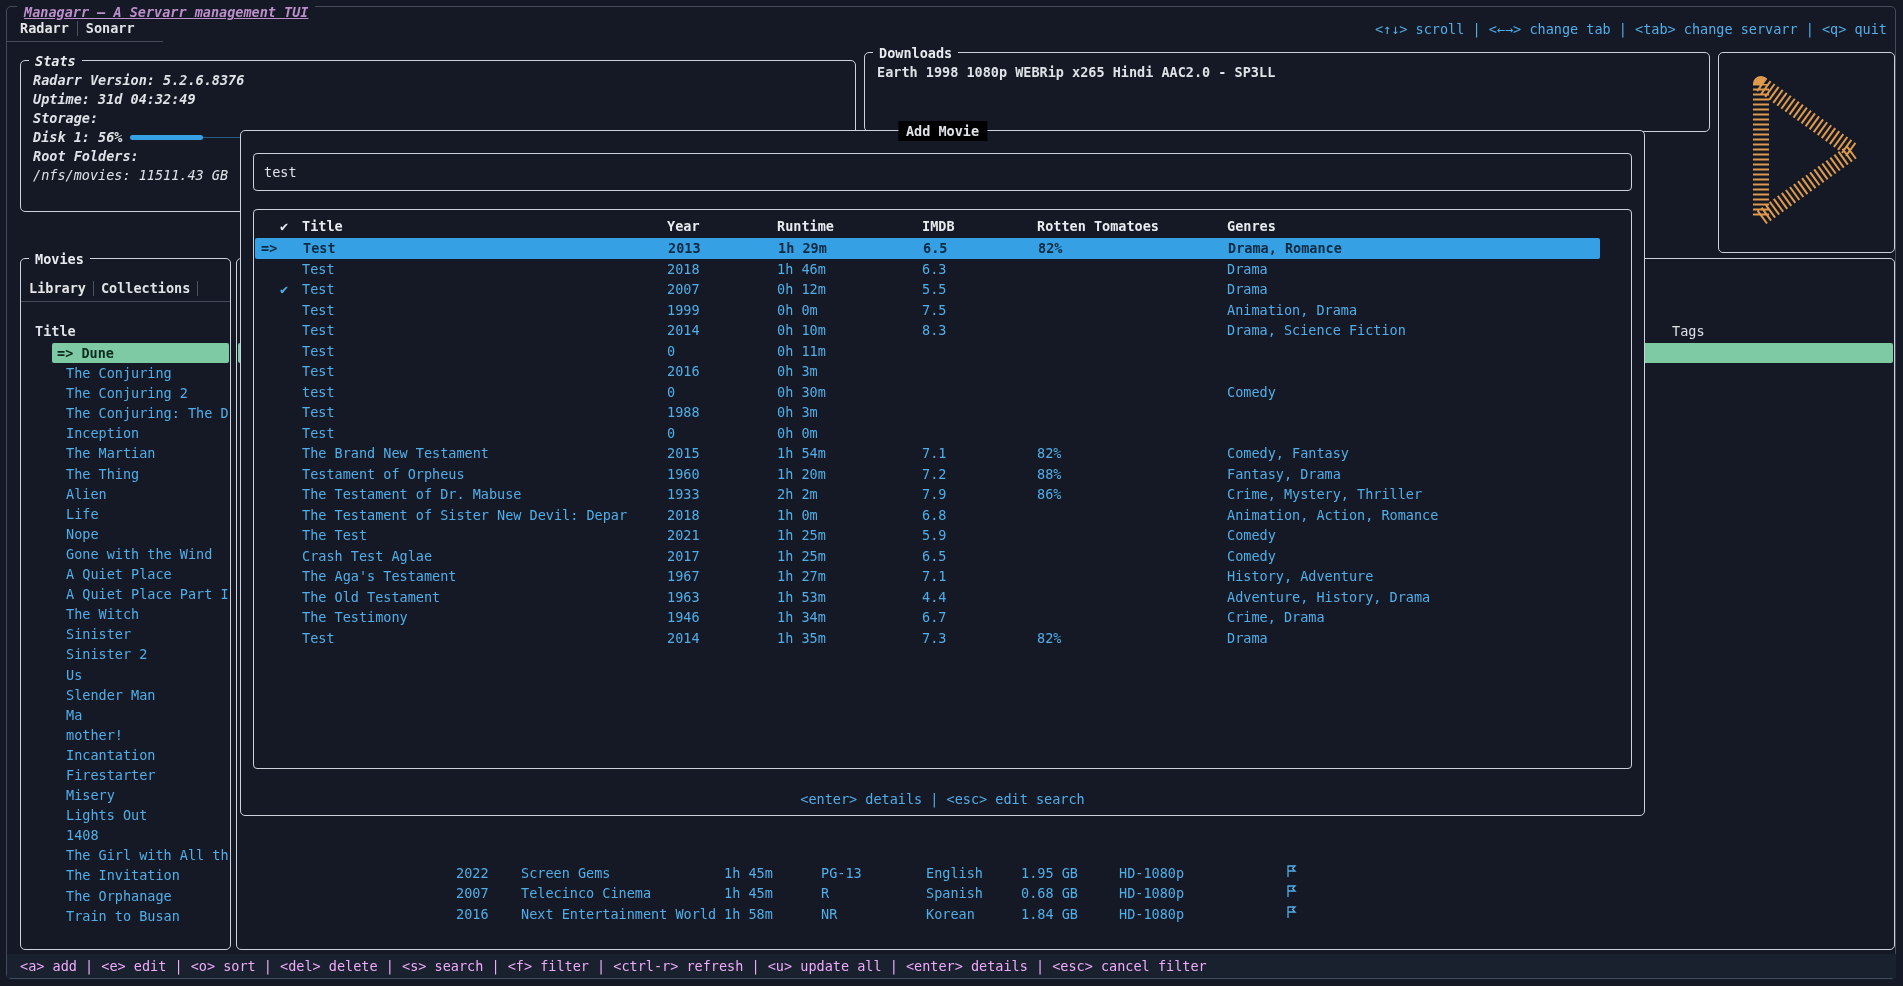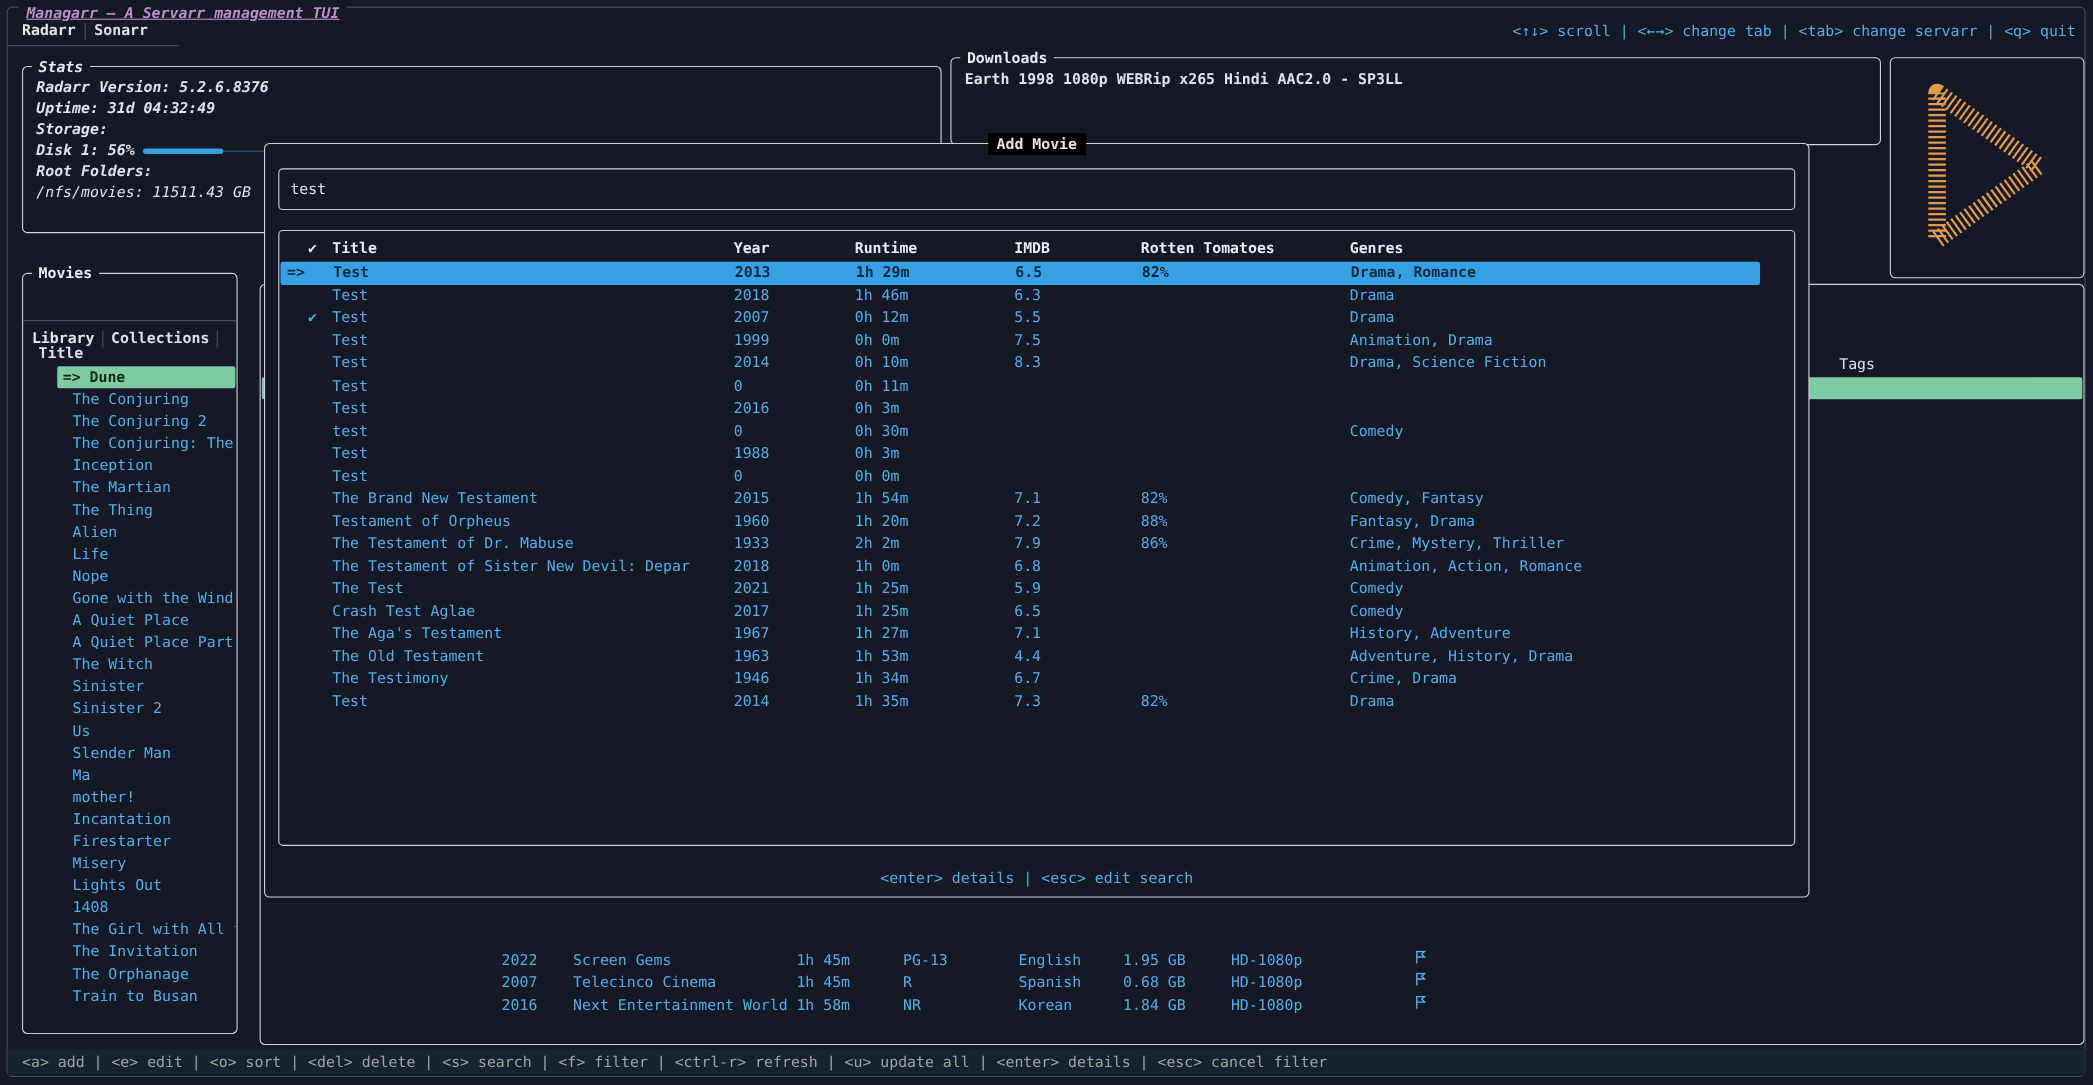--- a/index.html
+++ b/index.html
@@ -18,21 +18,21 @@
   .divider { width:1px; height:15px; background:#4a5264; }
   .tabs-underline { position:absolute; left:7px; top:41px; width:156px; border-top:1px solid #434c5e; }
   .top-hints { position:absolute; right:16px; top:21px; color:#52aee8; white-space:nowrap; }
   .pane-content { padding:10px 12px; }
   .pane-line { line-height:19px; white-space:nowrap; }
   .gauge-line { display:flex; align-items:center; line-height:19px; }
   .gauge { display:inline-block; position:relative; height:19px; margin-left:8px; }
   .gauge-rest { position:absolute; left:0; right:0; top:9px; height:1px; background:#2a5c84; }
   .gauge-fill { position:absolute; left:0; top:7px; height:5px; background:#36a0e4; border-radius:3px; }
   
-  .mv-tabs { position:absolute; top:20px; left:8px; display:flex; align-items:center; gap:7px; height:18px;margin-top:30px; }
+  .mv-tabs { position:absolute; top:20px; left:8px; display:flex; align-items:center; gap:7px; height:18px; }
   .mv-underline { position:absolute; top:42px; left:0; right:0; border-top:1px solid #434c5e; }
   .mv-col-title { position:absolute; top:64px; left:14px; font-weight:bold; }
   .mv-list { position:absolute; top:84px; left:1px; right:1px; }
   .mrow { height:20.1px; line-height:20.1px; padding-left:14px; color:#52aee8; white-space:nowrap; overflow:hidden;margin-left:30px; }
   .mrow.msel { background:#7ecaa5; color:#0e2b1e; font-weight:bold; padding-left:5px; border-radius:2px; }
   
   .tags-header { position:absolute; top:64px; left:1435px; font-weight:normal; }
   .lib-sel-row { position:absolute; top:84px; left:1px; right:1px; height:20px; background:#7ecaa5; border-radius:2px; }
   .lib-rows { position:absolute; top:604px; left:0; right:0; }
   .lrow { position:relative; height:20.3px; color:#52aee8; }
@@ -52,21 +52,21 @@
   .results-header { position:absolute; top:6px; left:0; right:0; height:20px; font-weight:bold; color:#e8ebef; }
   .results-header span, .trow span { position:absolute; top:0; line-height:20.5px; white-space:nowrap; }
   .c-marker{left:6px} .c-check{left:26px} .c-title{left:48px} .c-year{left:413px}
   .c-runtime{left:523px} .c-imdb{left:668px} .c-rt{left:783px} .c-genres{left:973px}
   .results-rows { position:absolute; top:28px; left:0; right:0; }
   .trow { position:relative; height:20.5px; color:#52aee8; }
   .trow.tsel { background:#36a0e4; color:#0c2a40; font-weight:bold; margin-left:1px; margin-right:31px; border-radius:2px; }
   .modal-hint { position:absolute; bottom:8px; left:0; width:100%; text-align:center; color:#52aee8; }
   
   .bottom-strip { position:absolute; left:7px; top:954px; width:1889px; height:24px; background:#19202e; }
-  .bottom-hints { position:absolute; left:20px; top:958px; color:#a3a3a3; white-space:nowrap; }
+  .bottom-hints { position:absolute; left:20px; top:958px; color:#f0abfc; white-space:nowrap; }
   .logo-wrap { position:absolute; left:1718px; top:52px; width:177px; height:201px;
     border:1px solid #ccd2da; border-radius:5px; display:flex; align-items:center; justify-content:center; }
 </style>
 </head>
 <body>
 
 <div class="screen">
 
   <div class="box outer" style="left:6px; top:6px; width:1890px; height:973px;">
     <span class="app-title">Managarr — A Servarr management TUI</span>
@@ -106,21 +106,21 @@
   </div>
 
   <div class="logo-wrap">
     <span>
       <svg width="120" height="150" viewBox="0 0 120 150">
         <polygon points="14,8 106,75 14,142" fill="none" stroke="#e09a4e" stroke-width="16" stroke-dasharray="2 3" stroke-linejoin="round"></polygon>
       </svg>
     </span>
   </div>
 
-  <div class="box" style="left:20px; top:248px; width:196px; height:692px;">
+  <div class="box" style="left:20px; top:258px; width:211px; height:692px;">
     <span class="box-title">Movies</span>
     <div class="mv-tabs">
       <span class="orange bold">Library</span>
       <span class="divider"></span>
       <span class="bold">Collections</span>
       <span class="divider"></span>
     </div>
     <div class="mv-underline"></div>
     <div class="mv-col-title">Title</div>
     <div class="mv-list">

